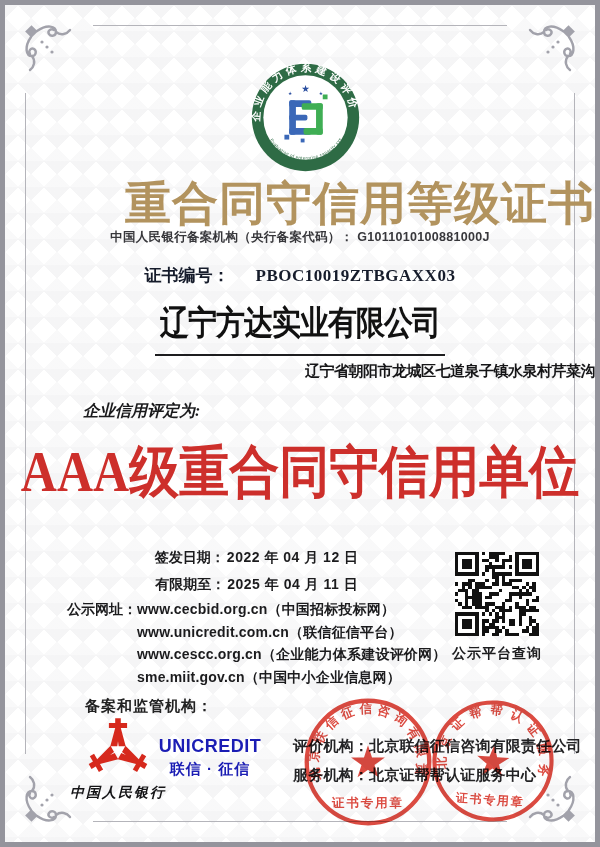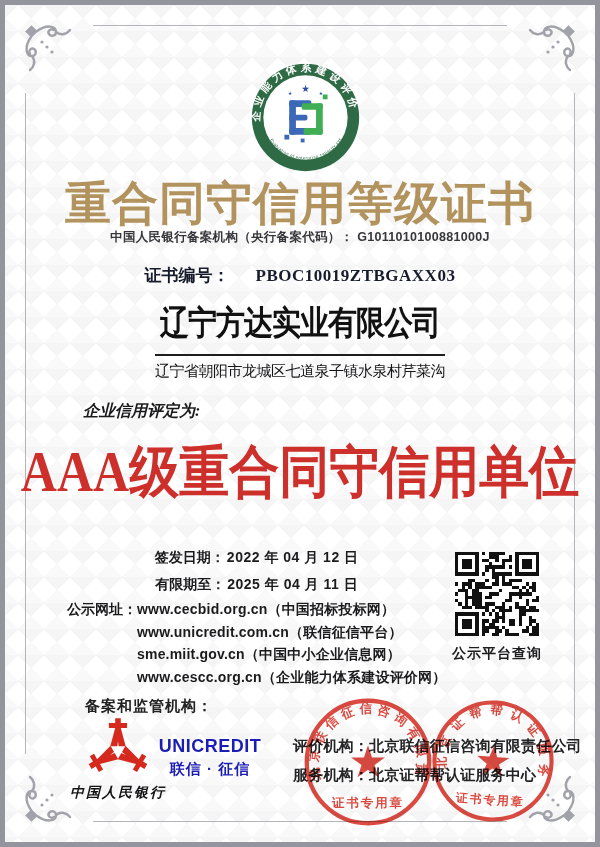--- a/index.html
+++ b/index.html
@@ -25,21 +25,21 @@
   .orn{position:absolute;width:52px;height:52px;color:#a2a2ab;}
   .orn svg{width:100%;height:100%;}
   .orn-tl{left:17px;top:17px;}
   .orn-tr{right:17px;top:17px;transform:scaleX(-1);}
   .orn-bl{left:17px;bottom:17px;transform:scaleY(-1);}
   .orn-br{right:17px;bottom:17px;transform:scale(-1,-1);}
 
   .logo{position:absolute;left:243px;top:55px;width:115px;height:115px;}
 
   .title{
-    position:absolute;left:0;right:0;top:168px;text-align:center;
+    position:absolute;left:0;right:0;top:168px;text-align:right;
     font-size:46px;font-weight:bold;letter-spacing:1px;color:#b2935e;
     font-family:"Liberation Sans",sans-serif;white-space:nowrap;
   }
   .subtitle{
     position:absolute;left:0;right:0;top:224px;text-align:center;
     font-size:12.5px;font-weight:600;color:#37373b;letter-spacing:0.3px;
   }
   .certno{
     position:absolute;left:0;right:0;top:259px;text-align:center;
     font-size:17px;font-weight:bold;color:#161c2b;
@@ -48,22 +48,22 @@
   .certno .val{margin-left:26px;letter-spacing:0.5px;}
 
   .company{
     position:absolute;left:0;right:0;top:296px;text-align:center;
     font-size:29px;font-weight:800;letter-spacing:-1px;color:#111;
     font-family:"Liberation Serif",serif;transform:scaleY(1.15);
     transform-origin:center top;white-space:nowrap;
   }
   .divider{position:absolute;left:150px;right:150px;top:349px;height:2px;background:#1d1d1f;}
   .address{
-    position:absolute;left:0;right:0;top:357px;text-align:center;
-    font-size:15px;font-weight:normal;letter-spacing:-0.5px;color:#151517;
+    position:absolute;left:0;right:0;top:357px;text-align:right;
+    font-size:15px;font-weight:bold;letter-spacing:-0.5px;color:#151517;
     font-family:"Liberation Serif",serif;
   }
   .rating-lead{
     position:absolute;left:78px;top:396px;
     font-size:16px;font-weight:bold;color:#1a1a1c;
     font-family:"Liberation Serif",serif;
     font-style:italic;
   }
   .rating-value{
     position:absolute;left:0;right:0;top:430px;text-align:center;
@@ -227,22 +227,22 @@
     </div>
     <div class="row">
       <span class="lbl">有限期至：</span>
       <span class="val">2025 年 04 月 11 日</span>
     </div>
     <div class="sites">
       <span class="lbl">公示网址：</span>
       <div class="list">
         <div>www.cecbid.org.cn（中国招标投标网）</div>
         <div>www.unicredit.com.cn（联信征信平台）</div>
+        <div>www.cescc.org.cn（企业能力体系建设评价网）</div>
         <div>sme.miit.gov.cn（中国中小企业信息网）</div>
-        <div>www.cescc.org.cn（企业能力体系建设评价网）</div>
       </div>
     </div>
   </div>
 
   <div class="qr">
     <svg id="qr-svg" viewBox="0 0 25 25" shape-rendering="crispEdges">
         <rect x="0" y="0" width="25" height="25" fill="#ffffff"></rect>
         <rect x="8" y="0" width="1" height="1" fill="#111"></rect>
         <rect x="10" y="0" width="1" height="1" fill="#111"></rect>
         <rect x="11" y="0" width="1" height="1" fill="#111"></rect>

